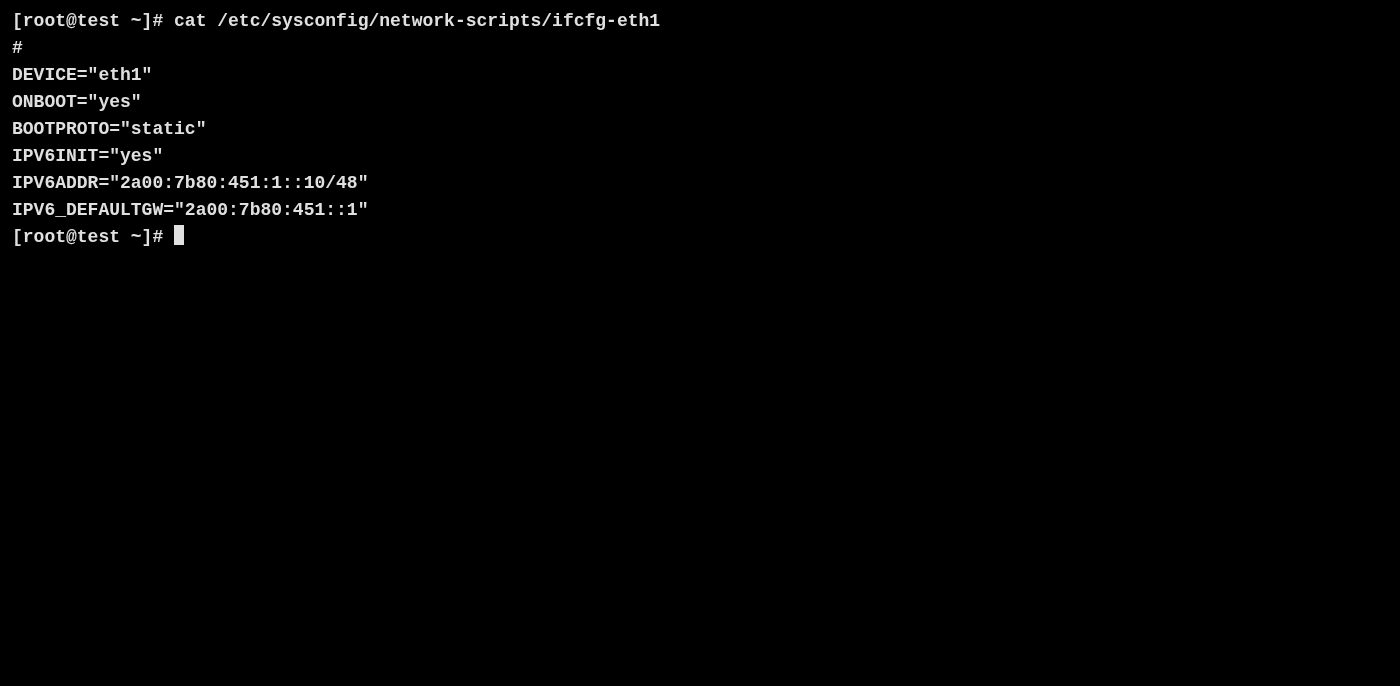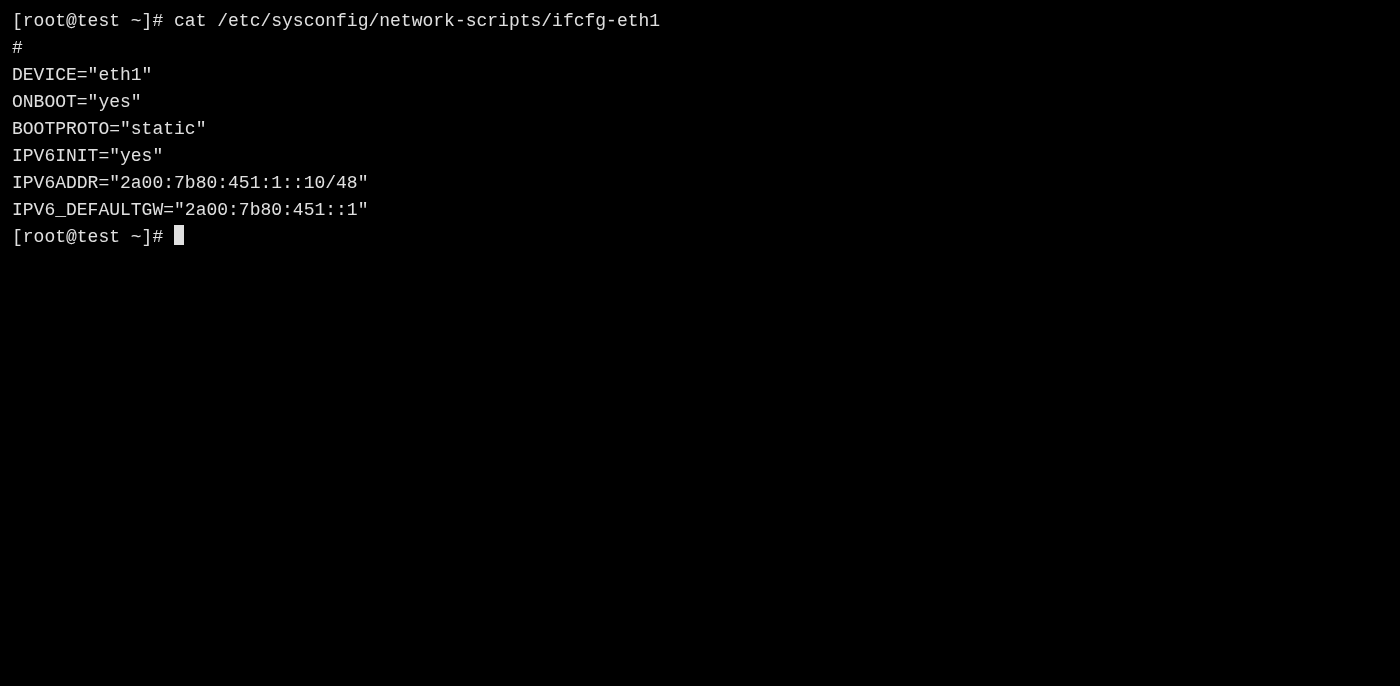--- a/index.html
+++ b/index.html
@@ -13,21 +13,21 @@
       font-family: 'Consolas', 'Monaco', 'Courier New', monospace;
       font-size: 18px;
       line-height: 1.5;
       width: 1400px;
       height: 686px;
       padding: 8px 12px;
       overflow: hidden;
     }
     .terminal-line {
       white-space: pre;
-      font-weight: 400;
+      font-weight: 700;
     }
     .cursor {
       display: inline-block;
       background-color: #e0e0e0;
       width: 10px;
       height: 20px;
       vertical-align: text-bottom;
       margin-bottom: 2px;
     }
     .prompt-line {

